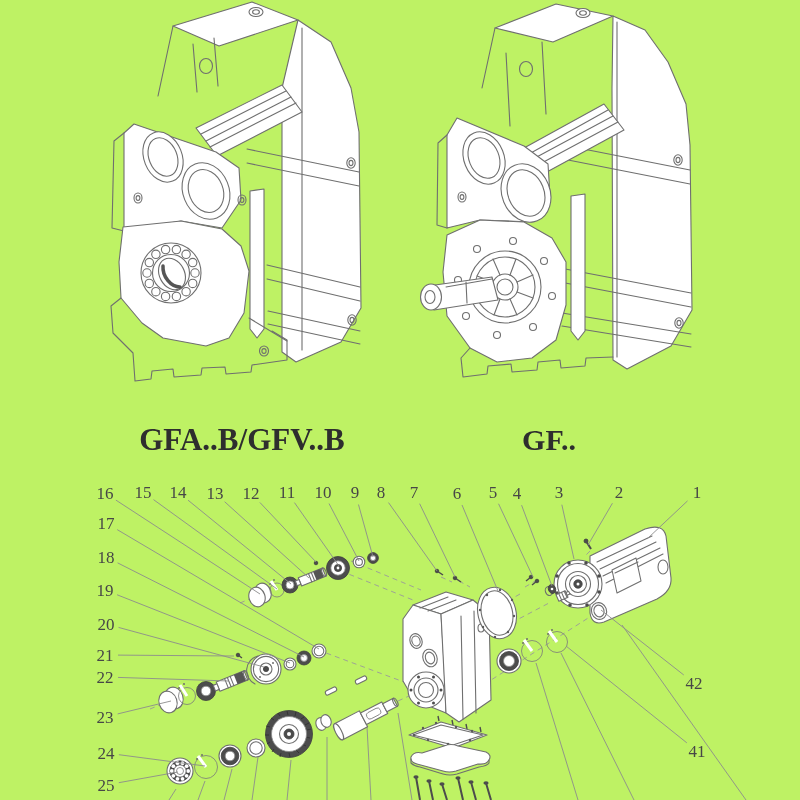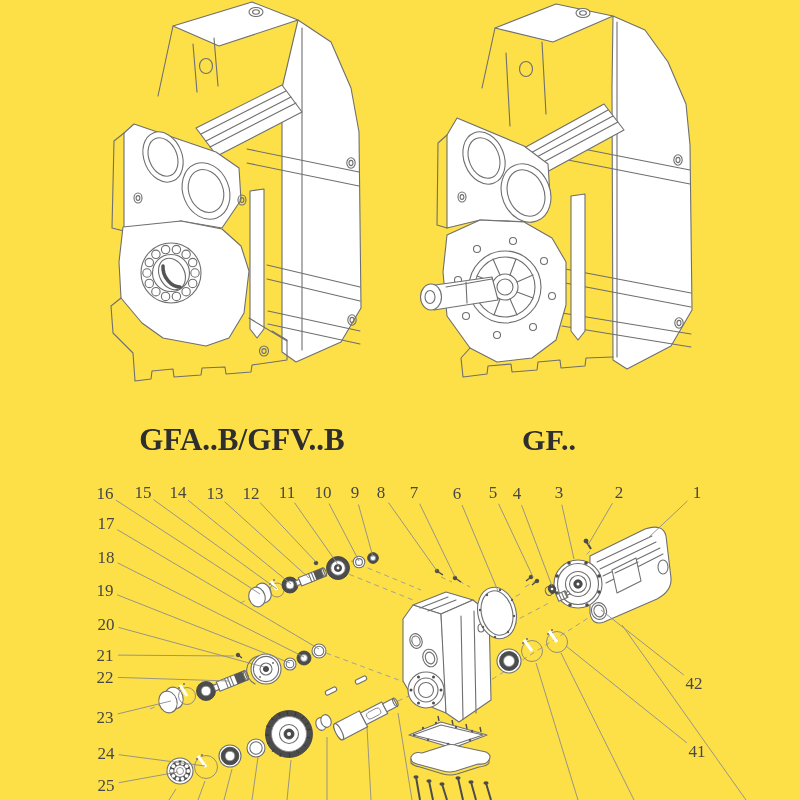--- a/index.html
+++ b/index.html
@@ -1,16 +1,16 @@
 <!DOCTYPE html>
 <html><head>
 <meta charset="utf-8">
 <style>
   html,body{margin:0;padding:0;background:#fff;}
-  #stage{width:800px;height:800px;position:relative;background:#fde047;overflow:hidden;}
+  #stage{width:800px;height:800px;position:relative;background:#bef264;overflow:hidden;}
   svg{display:block;}
   .ln{fill:none;stroke:#6f6f6f;stroke-width:1.1;stroke-linecap:round;stroke-linejoin:round;}
   .lnf{fill:#ffffff;stroke:#6f6f6f;stroke-width:1.1;stroke-linejoin:round;}
   .thin{fill:none;stroke:#7a7a7a;stroke-width:0.8;}
   .dk{fill:#4c4c4c;stroke:#3f3f3f;stroke-width:0.8;}
   .wh{fill:#ffffff;stroke:#8a8a8a;stroke-width:0.8;}
   .dash{fill:none;stroke:#9a9a9a;stroke-width:0.9;stroke-dasharray:5 4;}
   .leader{stroke:#8c8c8c;stroke-width:0.9;fill:none;}
   .wgap{stroke:#ffffff;stroke-width:3;fill:none;}
   .callout{font-family:"Liberation Serif",serif;font-size:17px;fill:#474747;text-anchor:middle;}

